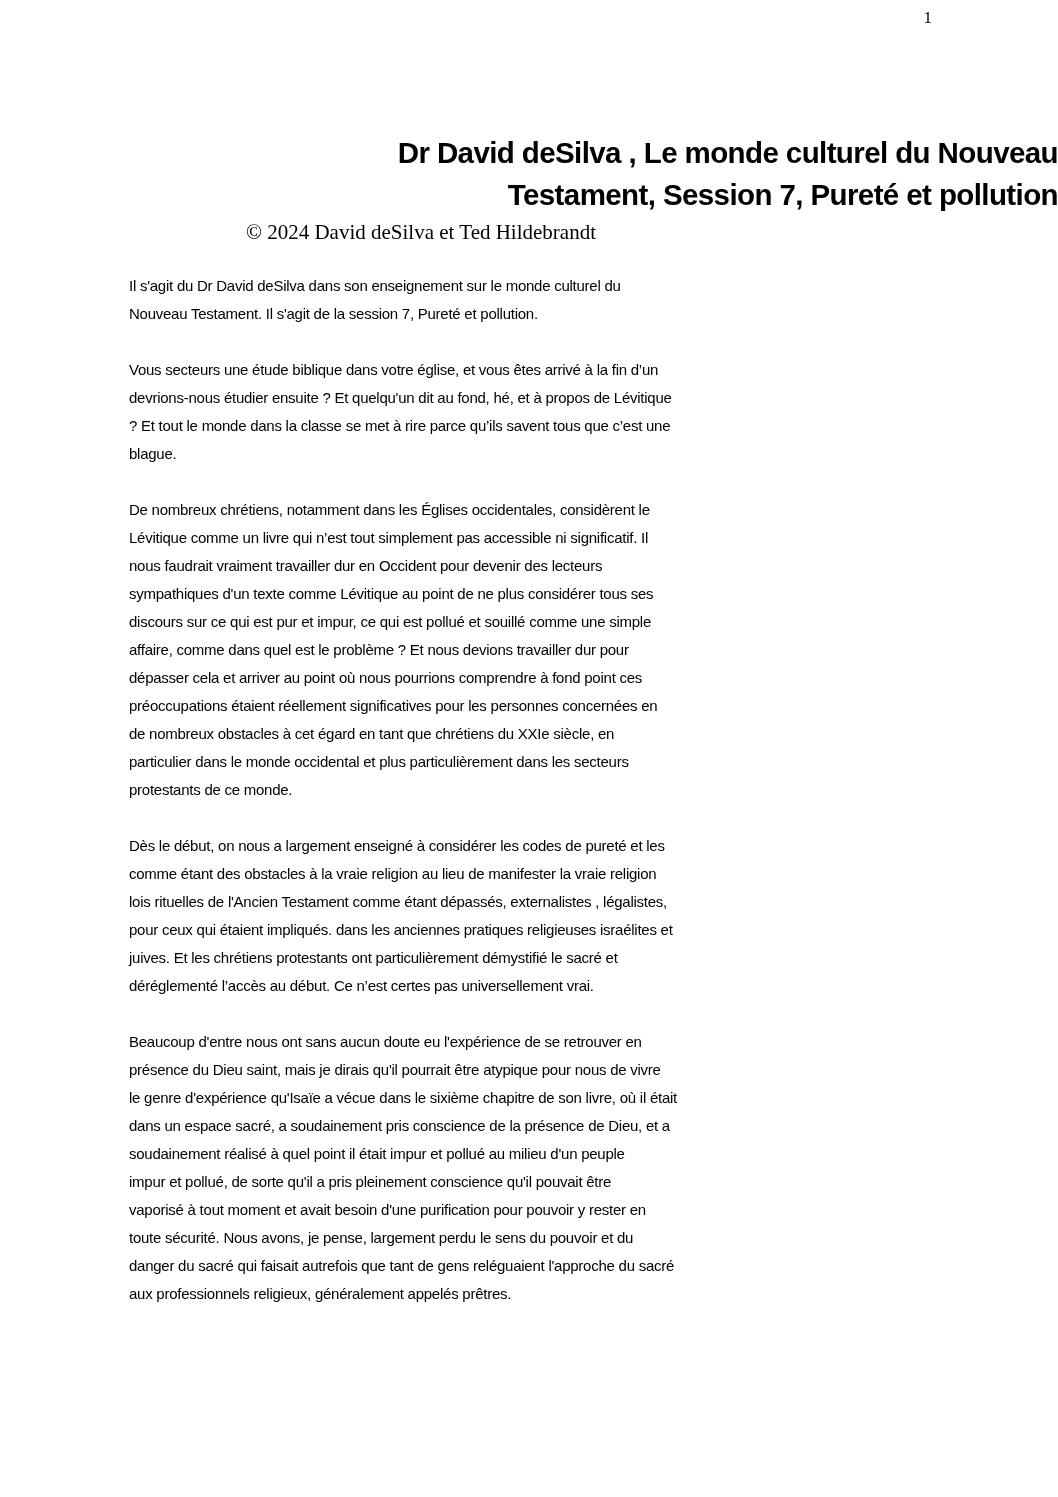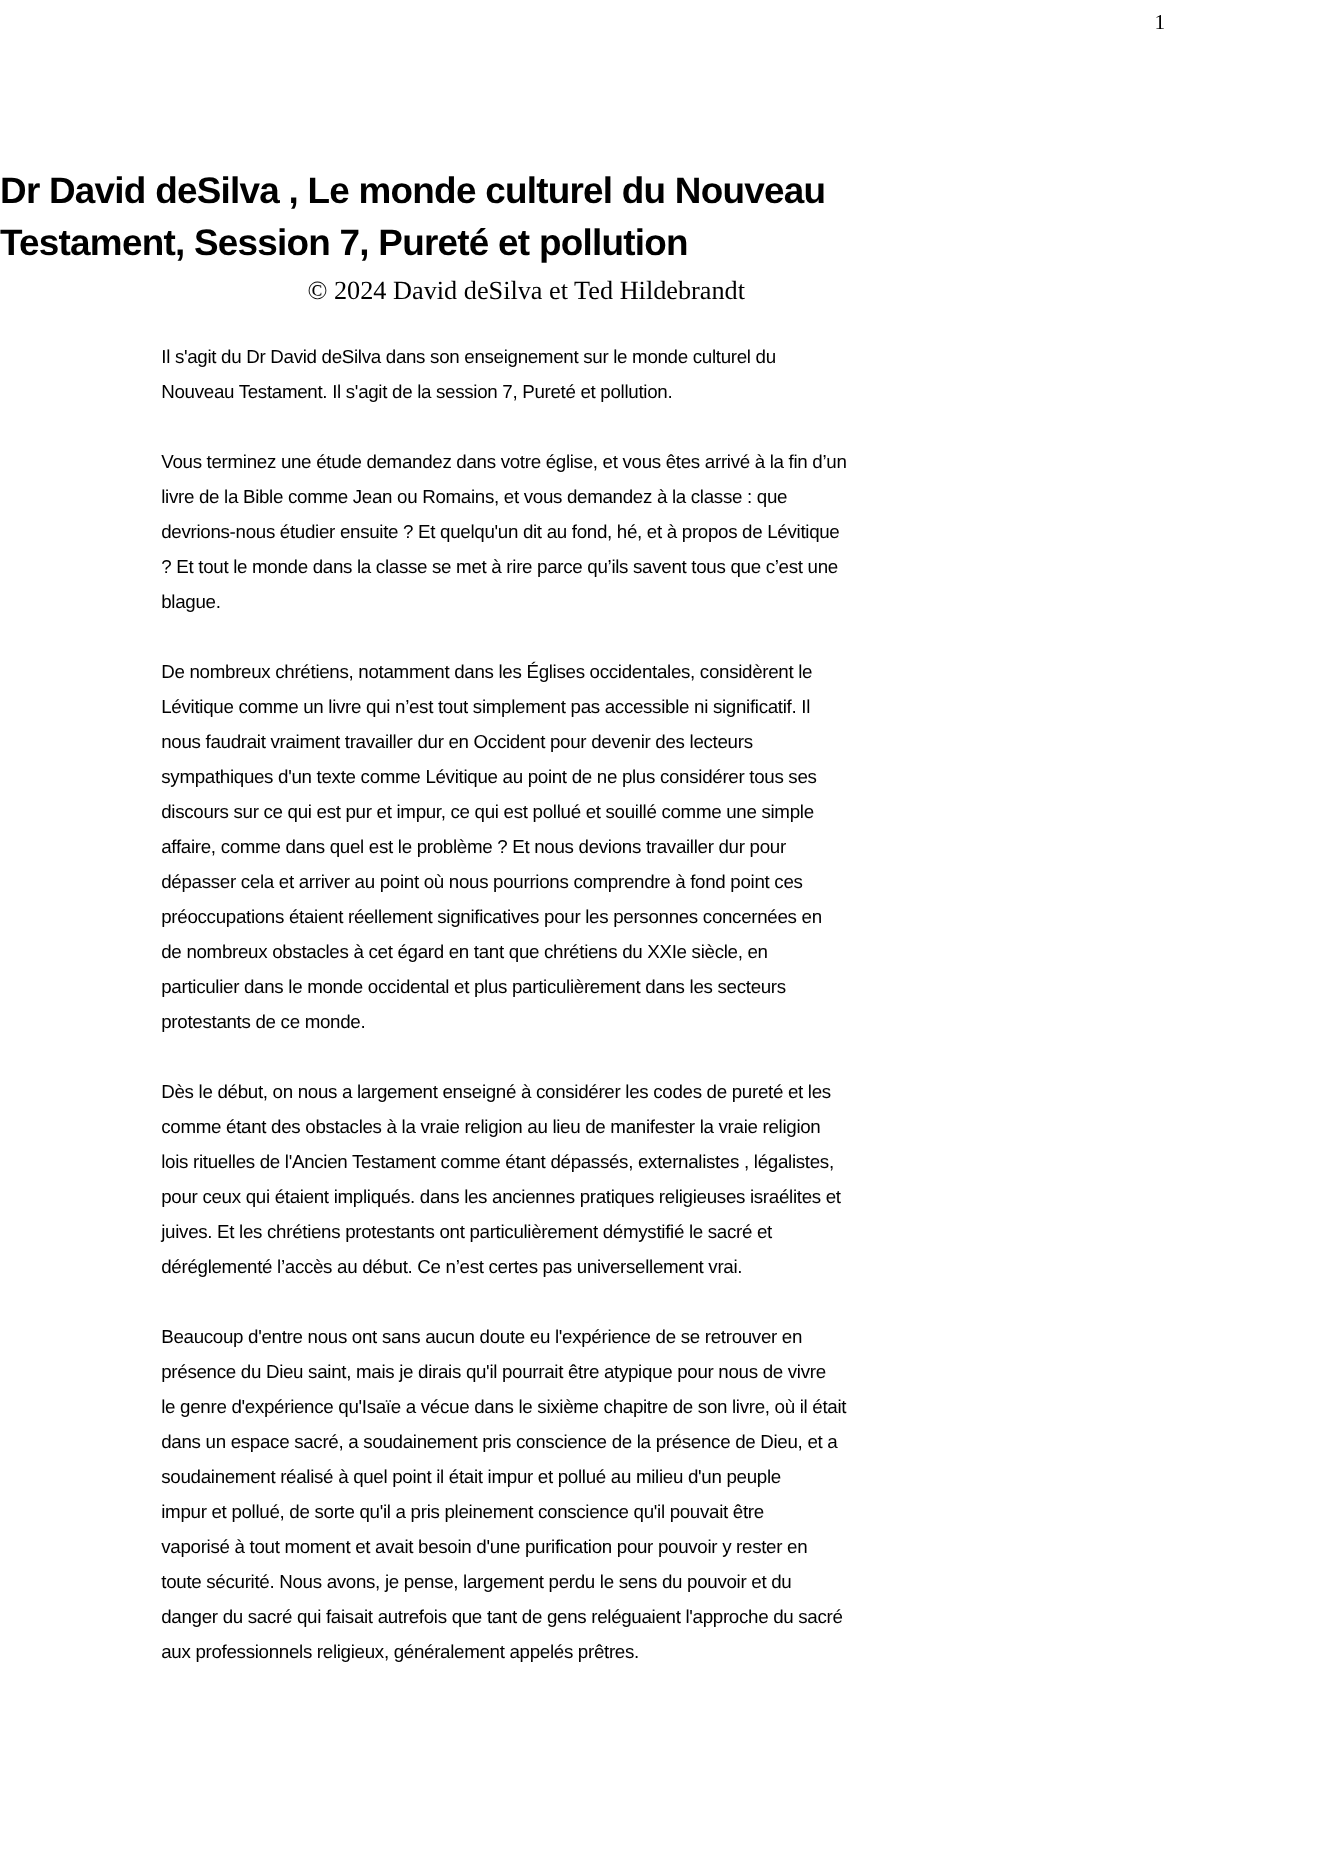--- a/index.html
+++ b/index.html
@@ -3,21 +3,21 @@
 <meta charset="utf-8">
 <style>
   html, body { margin: 0; padding: 0; background: #ffffff; }
   body { width: 1058px; height: 1497px; position: relative; overflow: hidden; color: #000; }
   .page-number {
     position: absolute; top: 8px; right: 126px;
     font-family: "Liberation Serif", serif; font-size: 17px;
   }
   .title {
     position: absolute; top: 132px; left: 0; width: 1058px;
-    text-align: left;
+    text-align: right;
     font-family: "Liberation Sans", sans-serif; font-weight: bold;
     font-size: 29.5px; line-height: 42px; letter-spacing: -0.6px;
   }
   .copyright {
     position: absolute; top: 219px; left: 0; width: 842px; text-align: center;
     font-family: "Liberation Serif", serif; font-size: 21px; line-height: 26px;
   }
   .body {
     position: absolute; top: 272px; left: 129px; width: 820px;
     font-family: "Liberation Sans", sans-serif; font-size: 15px;
@@ -39,22 +39,21 @@
 
   <div class="copyright">© 2024 David deSilva et Ted Hildebrandt</div>
 
   <div class="body">
     <div class="para">
       <span class="line">Il s'agit du Dr David deSilva dans son enseignement sur le monde culturel du</span>
       <span class="line">Nouveau Testament. Il s'agit de la session 7, Pureté et pollution.</span>
     </div>
 
     <div class="para">
-      <span class="line">Vous terminez une étude demandez dans votre église, et vous êtes arrivé à la fin d’un</span>
-      <span class="line">livre de la Bible comme Jean ou Romains, et vous demandez à la classe : que</span>
+      <span class="line">Vous secteurs une étude biblique dans votre église, et vous êtes arrivé à la fin d’un</span>
       <span class="line">devrions-nous étudier ensuite ? Et quelqu'un dit au fond, hé, et à propos de Lévitique</span>
       <span class="line">? Et tout le monde dans la classe se met à rire parce qu’ils savent tous que c’est une</span>
       <span class="line">blague.</span>
     </div>
 
     <div class="para">
       <span class="line">De nombreux chrétiens, notamment dans les Églises occidentales, considèrent le</span>
       <span class="line">Lévitique comme un livre qui n’est tout simplement pas accessible ni significatif. Il</span>
       <span class="line">nous faudrait vraiment travailler dur en Occident pour devenir des lecteurs</span>
       <span class="line">sympathiques d'un texte comme Lévitique au point de ne plus considérer tous ses</span>

